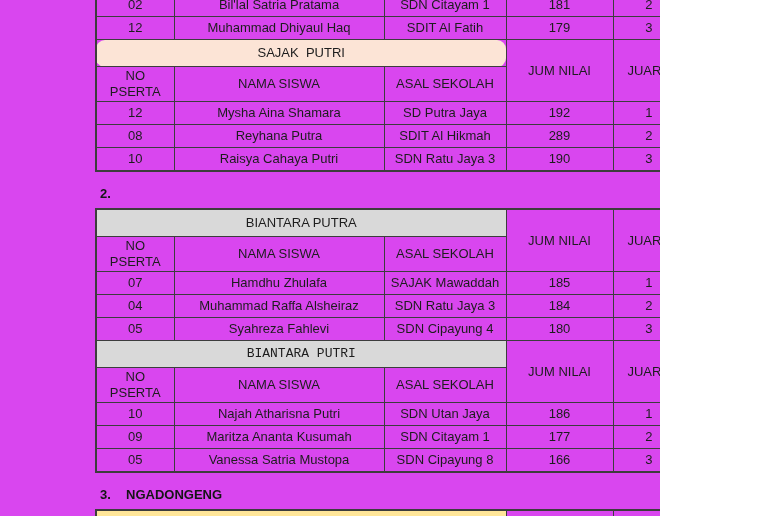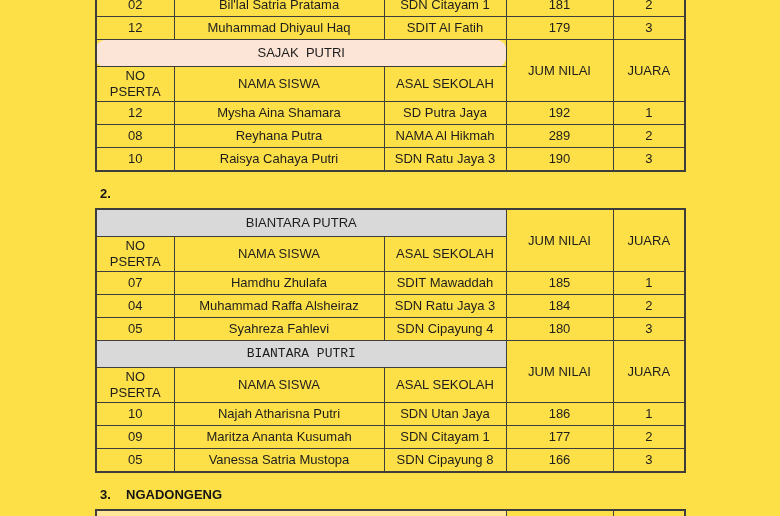--- a/index.html
+++ b/index.html
@@ -2,22 +2,22 @@
 <html><head>
 <meta charset="utf-8">
 <style>
   html, body { margin: 0; padding: 0; }
   body {
     width: 780px; height: 516px;
     font-family: "Liberation Sans", sans-serif;
   }
   .page {
     position: relative;
-    width: 780px; height: 516px;
-    background: #fde047;
+    width: 660px; height: 516px;
+    background: #d946ef;
     overflow: hidden;
     color: #1d1d1d;
   }
   .content {
     position: absolute;
     left: 95px; top: 0;
     width: 589px;
   }
   table.results {
     border-collapse: collapse;
@@ -91,21 +91,21 @@
         <tr>
           <td>12</td>
           <td>Mysha Aina Shamara</td>
           <td>SD Putra Jaya</td>
           <td>192</td>
           <td>1</td>
         </tr>
         <tr>
           <td>08</td>
           <td>Reyhana Putra</td>
-          <td>NAMA Al Hikmah</td>
+          <td>SDIT Al Hikmah</td>
           <td>289</td>
           <td>2</td>
         </tr>
         <tr>
           <td>10</td>
           <td>Raisya Cahaya Putri</td>
           <td>SDN Ratu Jaya 3</td>
           <td>190</td>
           <td>3</td>
         </tr>
@@ -131,21 +131,21 @@
           <td rowspan="2">JUARA</td>
         </tr>
         <tr>
           <td>NO PSERTA</td>
           <td>NAMA SISWA</td>
           <td>ASAL SEKOLAH</td>
         </tr>
         <tr>
           <td>07</td>
           <td>Hamdhu Zhulafa</td>
-          <td>SDIT Mawaddah</td>
+          <td>SAJAK Mawaddah</td>
           <td>185</td>
           <td>1</td>
         </tr>
         <tr>
           <td>04</td>
           <td>Muhammad Raffa Alsheiraz</td>
           <td>SDN Ratu Jaya 3</td>
           <td>184</td>
           <td>2</td>
         </tr>

